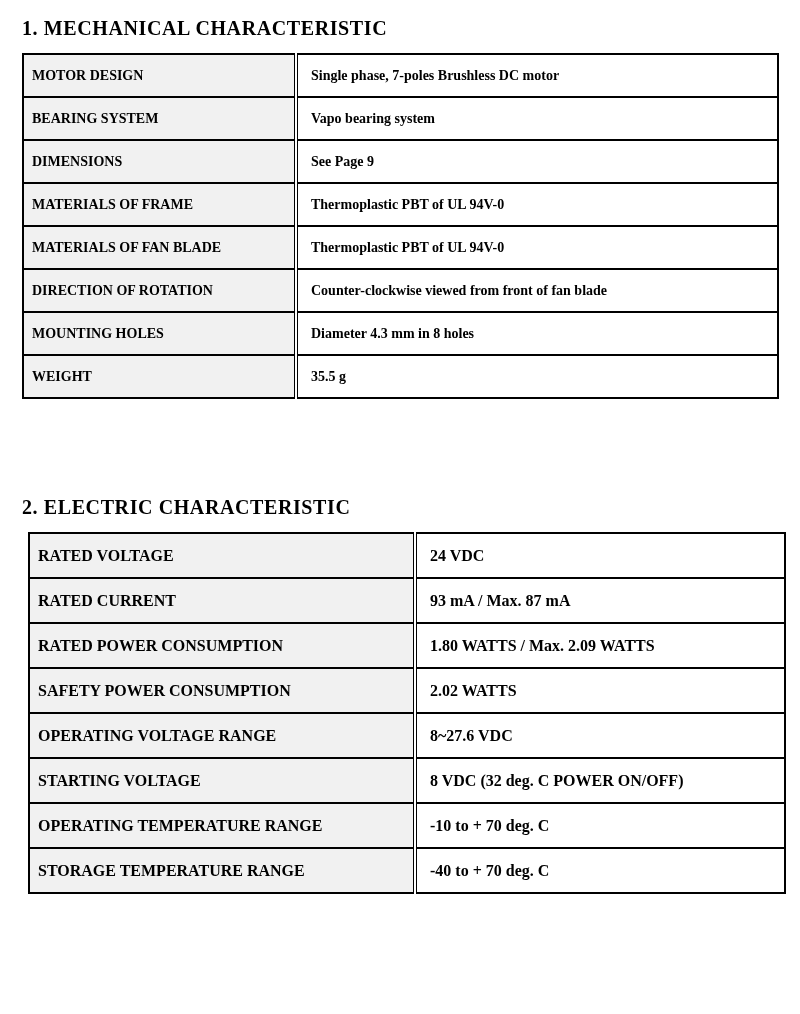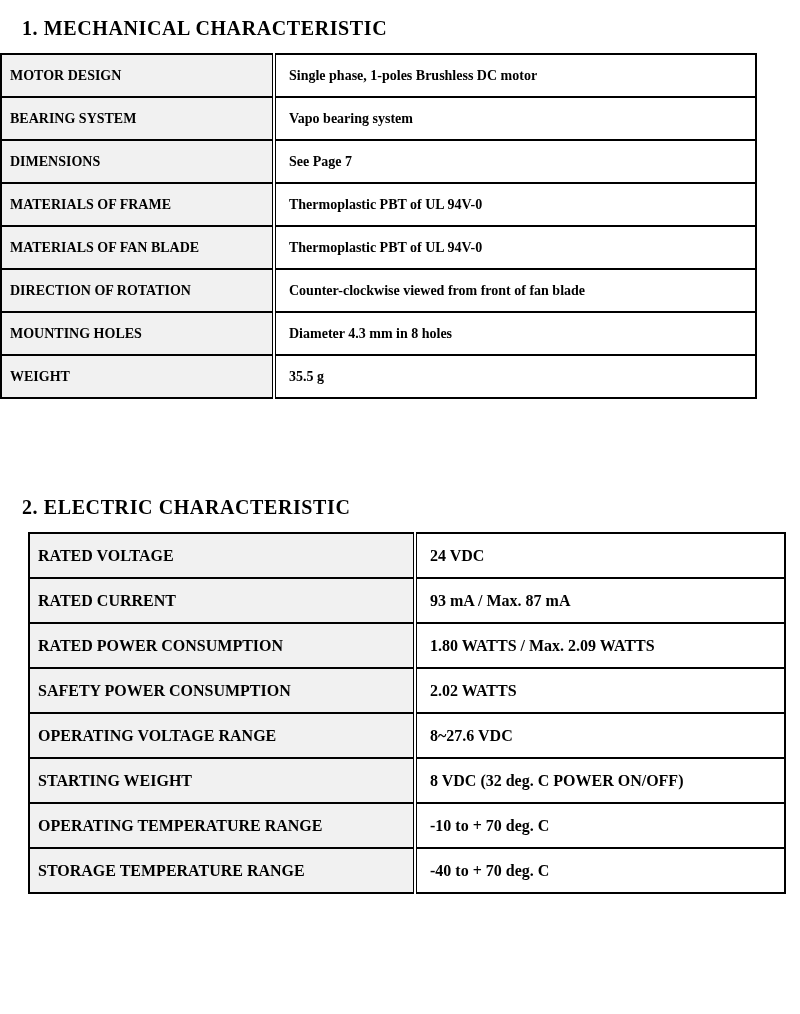--- a/index.html
+++ b/index.html
@@ -42,20 +42,21 @@
     padding: 0 6px 0 8px;
   }
   .spec-table td.value-cell {
     background: #ffffff;
     border-left: 4px double #000000;
     padding: 0 6px 0 13px;
   }
   
   .t1 {
     width: 757px;
+    margin-left: 22px;
   }
   .t1 td { height: 41px; font-size: 14px; }
   .t1 col.col-label { width: 273px; }
   
   .sec2 { margin-top: 96px; }
   .t2 {
     width: 758px;
     margin-left: 28px;
   }
   .t2 td { height: 43px; font-size: 16px; }
@@ -69,29 +70,29 @@
   <section class="sec1">
     <h2 class="section-title">1. MECHANICAL CHARACTERISTIC</h2>
     <table class="spec-table t1">
       <colgroup>
         <col class="col-label">
         <col class="col-value">
       </colgroup>
       <tbody>
           <tr>
             <td class="label-cell">MOTOR DESIGN</td>
-            <td class="value-cell">Single phase, 1-poles Brushless DC motor</td>
+            <td class="value-cell">Single phase, 7-poles Brushless DC motor</td>
           </tr>
           <tr>
             <td class="label-cell">BEARING SYSTEM</td>
             <td class="value-cell">Vapo bearing system</td>
           </tr>
           <tr>
             <td class="label-cell">DIMENSIONS</td>
-            <td class="value-cell">See Page 7</td>
+            <td class="value-cell">See Page 9</td>
           </tr>
           <tr>
             <td class="label-cell">MATERIALS OF FRAME</td>
             <td class="value-cell">Thermoplastic PBT of UL 94V-0</td>
           </tr>
           <tr>
             <td class="label-cell">MATERIALS OF FAN BLADE</td>
             <td class="value-cell">Thermoplastic PBT of UL 94V-0</td>
           </tr>
           <tr>
@@ -132,21 +133,21 @@
           </tr>
           <tr>
             <td class="label-cell">SAFETY POWER CONSUMPTION</td>
             <td class="value-cell">2.02 WATTS</td>
           </tr>
           <tr>
             <td class="label-cell">OPERATING VOLTAGE RANGE</td>
             <td class="value-cell">8~27.6 VDC</td>
           </tr>
           <tr>
-            <td class="label-cell">STARTING WEIGHT</td>
+            <td class="label-cell">STARTING VOLTAGE</td>
             <td class="value-cell">8 VDC (32 deg. C POWER ON/OFF)</td>
           </tr>
           <tr>
             <td class="label-cell">OPERATING TEMPERATURE RANGE</td>
             <td class="value-cell">-10 to + 70 deg. C</td>
           </tr>
           <tr>
             <td class="label-cell">STORAGE TEMPERATURE RANGE</td>
             <td class="value-cell">-40 to + 70 deg. C</td>
           </tr>

